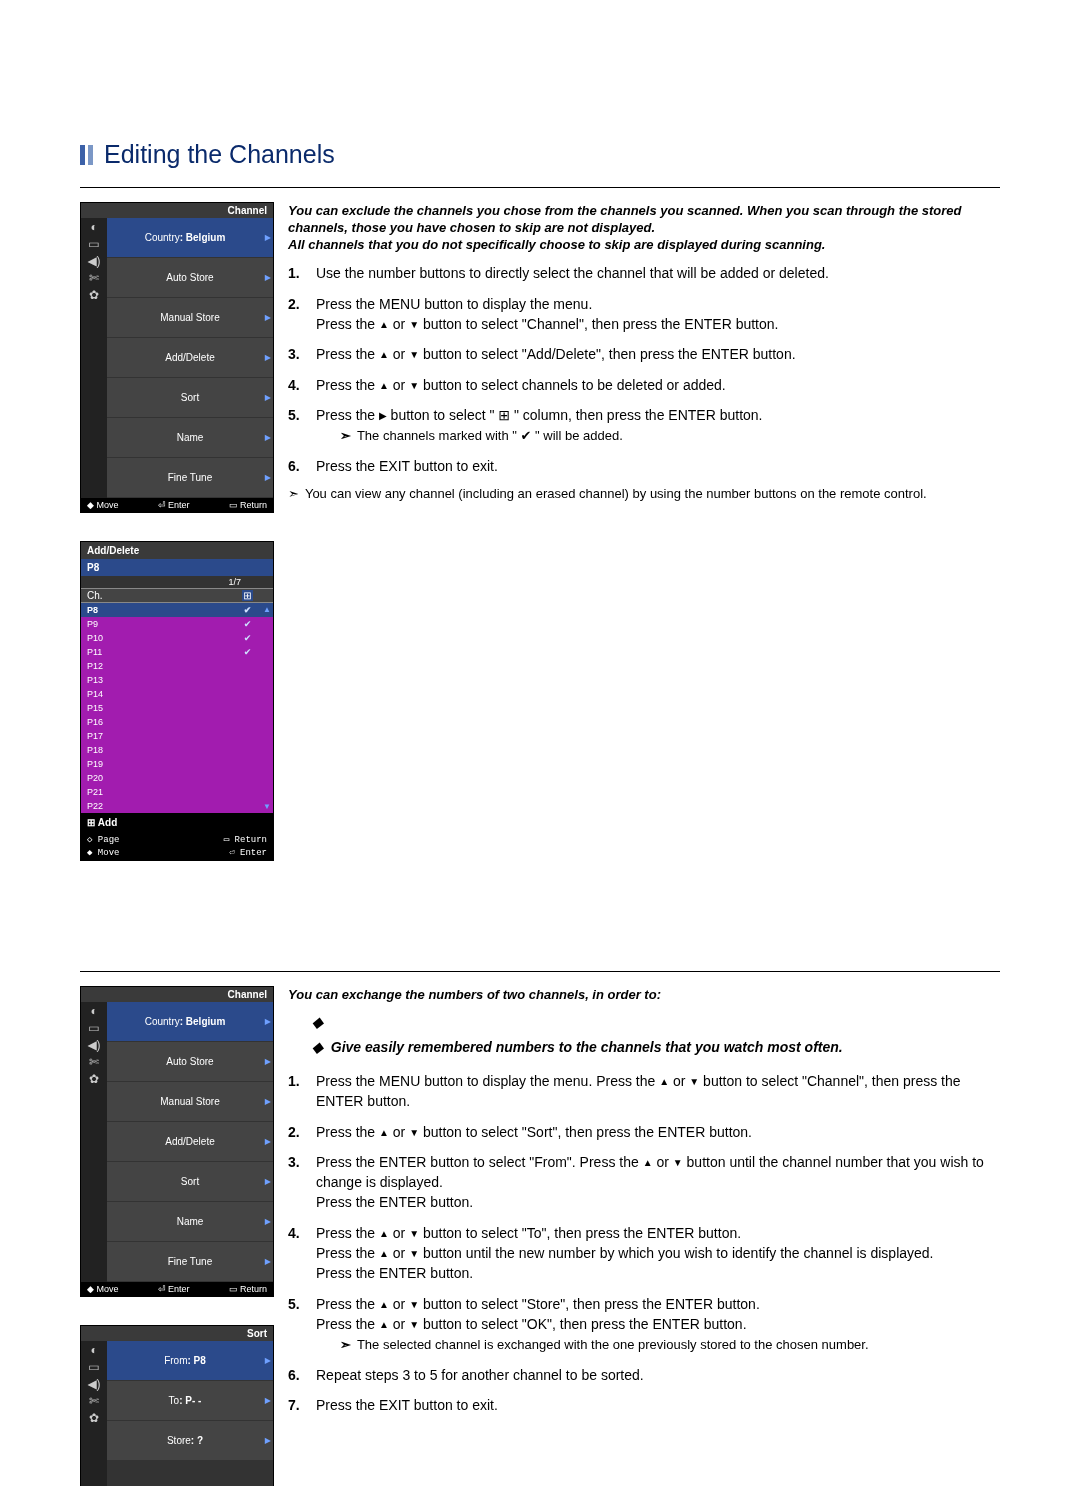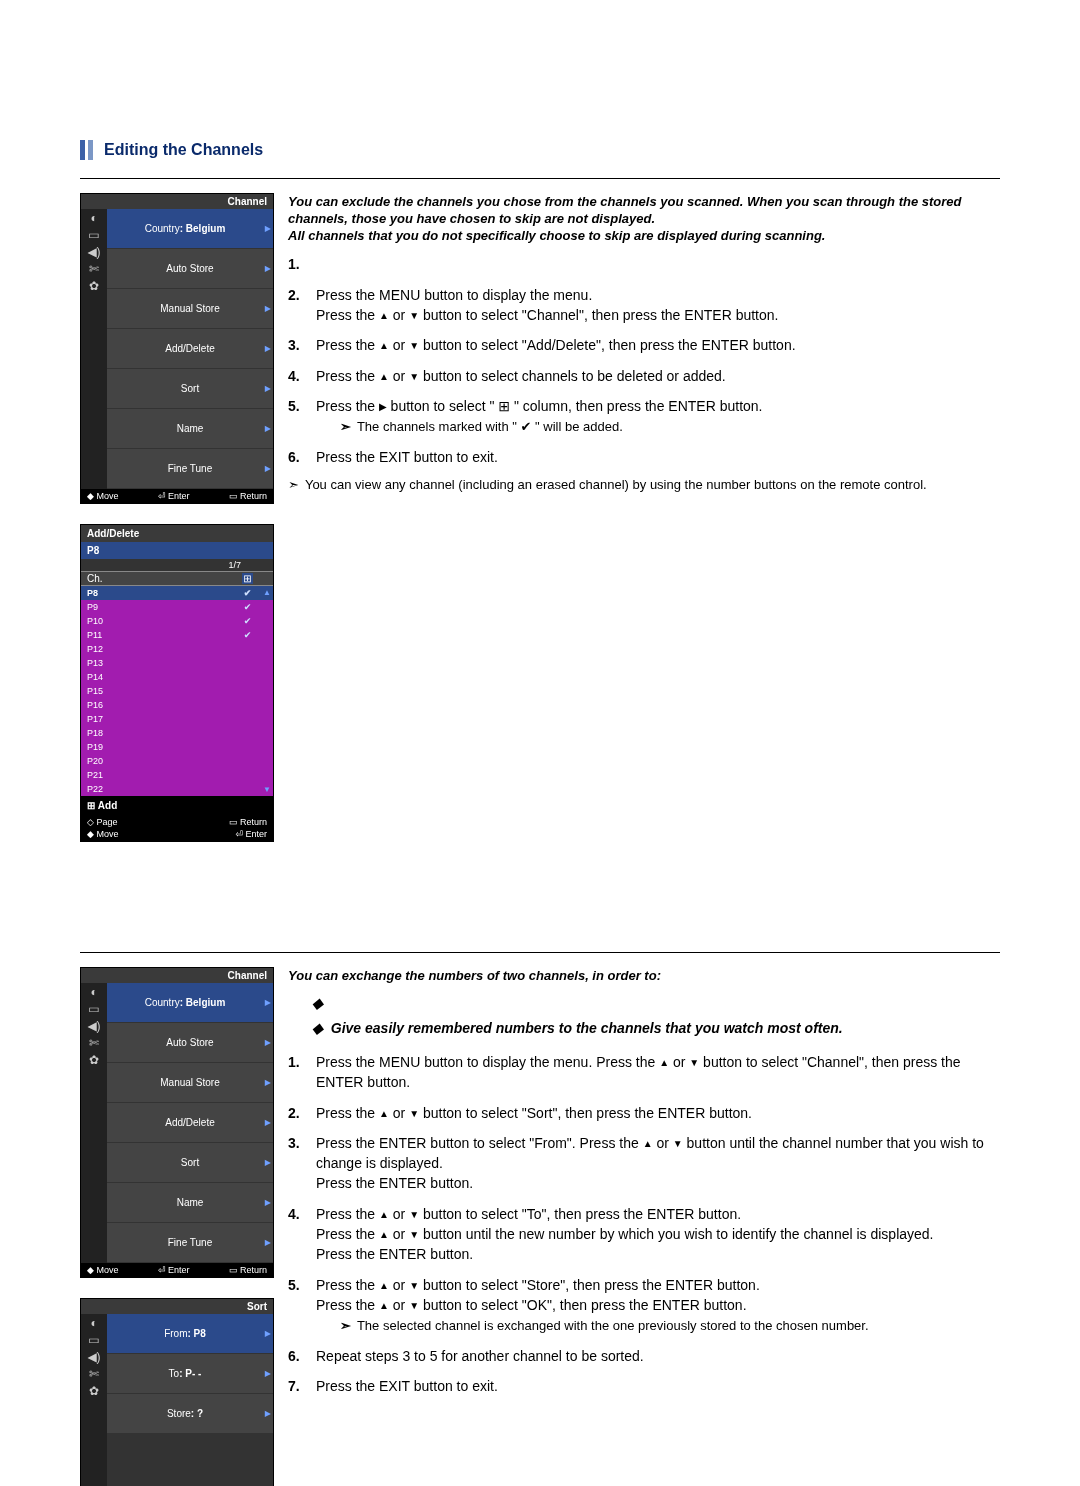--- a/index.html
+++ b/index.html
@@ -24,22 +24,22 @@
   }
   .title-bar span {
     display: inline-block;
     width: 5px;
     height: 20px;
     margin-right: 3px;
   }
   .title-bar .b1 { background: #3c61a8; }
   .title-bar .b2 { background: #7b97c6; }
   .section-title {
-    font-size: 16px;
-    font-weight: bold;
+    font-size: 25px;
+    font-weight: normal;
     color: #0a2a6b;
   }
   .title-rule {
     border: none;
     border-top: 1px solid #000;
     margin: 0 0 14px 0;
   }
   .cols {
     display: flex;
     align-items: flex-start;
@@ -102,21 +102,21 @@
     font-size: 17px;
     margin-top: 70px;
   }
   
   .osd {
     width: 192px;
     background: #1b1b1b;
     border: 1px solid #000;
     color: #fff;
     font-size: 10px;
-    margin-bottom: 20px;
+    margin-bottom: 28px;
   }
   .osd-title {
     background: #3a3a3a;
     text-align: right;
     padding: 2px 6px;
     font-weight: bold;
   }
   .osd-body { display: flex; }
   .osd-icons {
     width: 26px;
@@ -158,20 +158,21 @@
     padding: 2px 6px;
     font-size: 9px;
   }
   .osd-footer2 {
     background: #000;
     padding: 2px 6px;
     font-size: 9px;
     display: grid;
     grid-template-columns: 1fr 1fr;
     row-gap: 2px;
+    font-family: Liberation Mono, monospace;
   }
   
   .osd2 {
     width: 192px;
     background: #1b1b1b;
     border: 1px solid #000;
     color: #fff;
     font-size: 10px;
   }
   .osd2-hdr { background:#3a3a3a; padding:3px 6px; font-weight:bold; }
@@ -381,20 +382,21 @@
         </div>
       </div>
     </div>
 
     <div class="right">
       <div class="intro" style="white-space:pre-line">You can exclude the channels you chose from the channels you scanned.   When you scan through the stored channels, those you have chosen to skip are not displayed.
 All channels that you do not specifically choose to skip are displayed during scanning.</div>
       <ol class="steps">
         <li>
             <span class="num">1.</span>
+            <span>Use the number buttons to directly select the channel that will be added or deleted.</span>
           </li>
         <li>
             <span class="num">2.</span>
             <span><span>Press the </span><span class="bold">MENU</span><span> button to display the menu.</span><br><span>Press the </span><span class="tri-up"></span><span> or </span><span class="tri-dn"></span><span> button to select "Channel", then press the </span><span class="bold">ENTER</span><span> button.</span></span>
           </li>
         <li>
             <span class="num">3.</span>
             <span><span>Press the </span><span class="tri-up"></span><span> or </span><span class="tri-dn"></span><span> button to select "Add/Delete", then press the </span><span class="bold">ENTER</span><span> button.</span></span>
           </li>
         <li>

